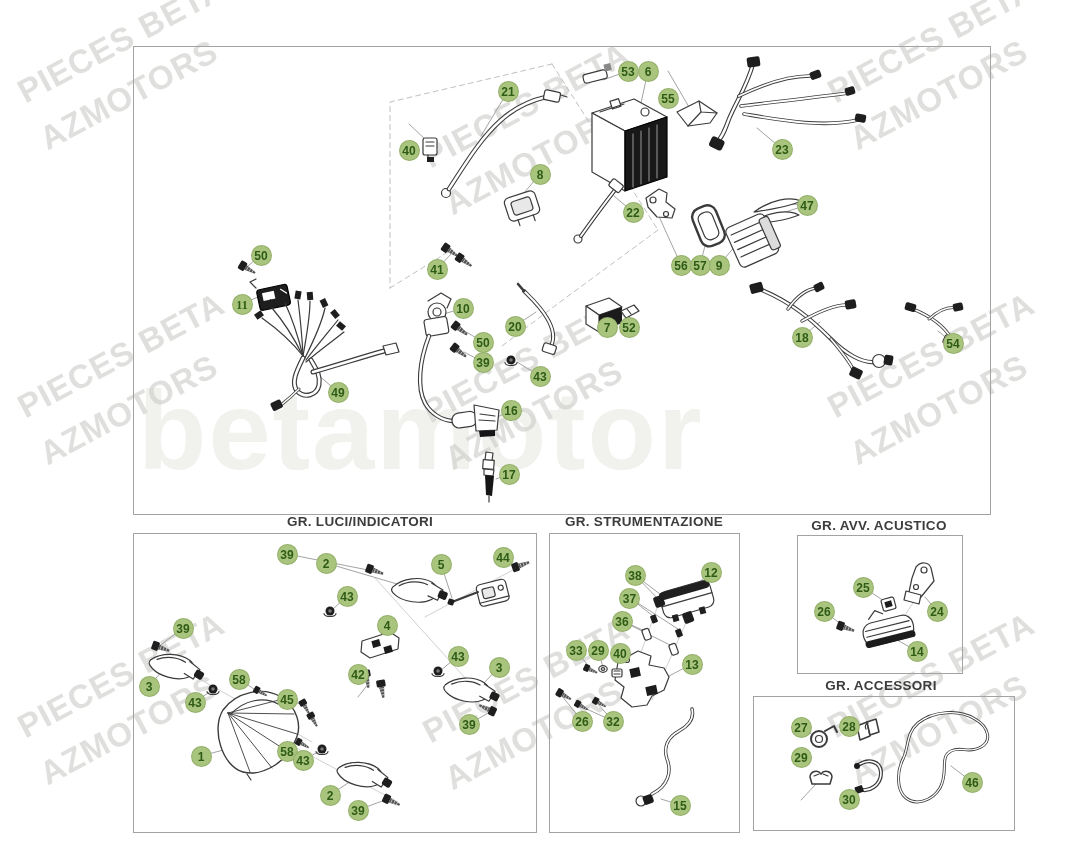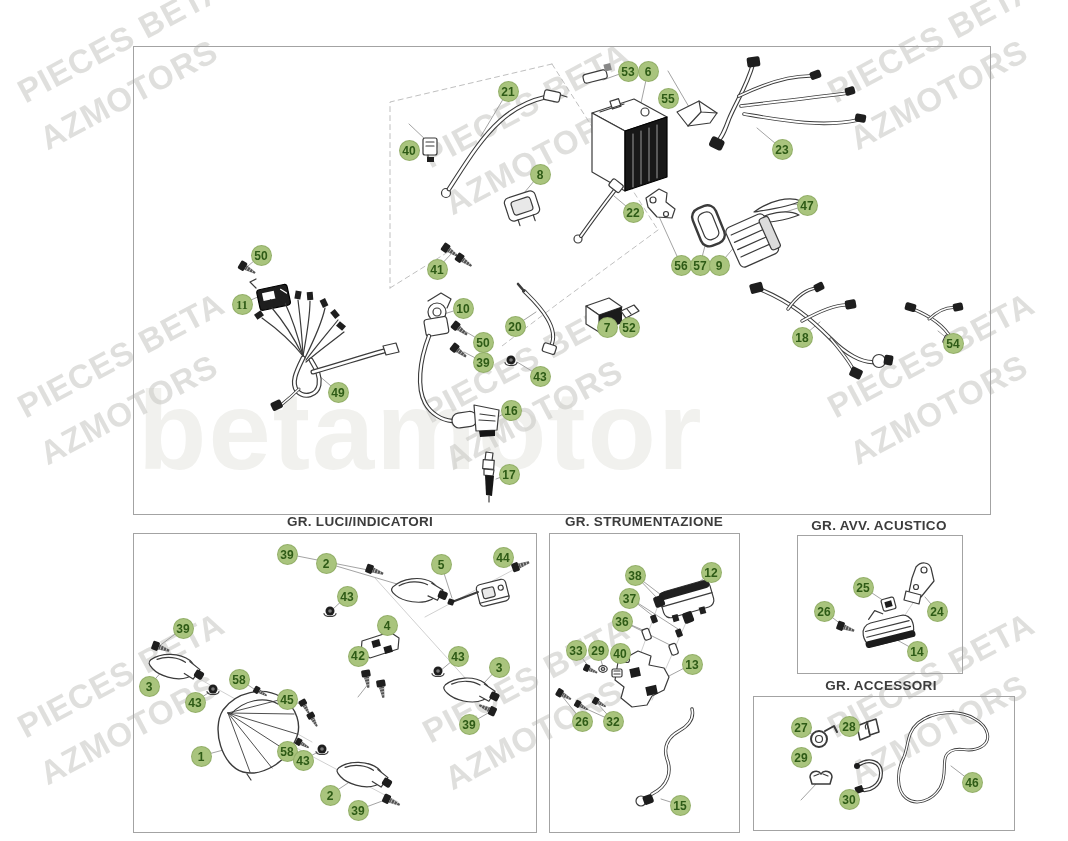--- a/index.html
+++ b/index.html
@@ -530,21 +530,21 @@
       <div class="callout" style="left: 430.5px; top: 553.5px;">5</div>
       <div class="callout" style="left: 492.5px; top: 546.5px; text-align: center;">44</div>
       <div class="callout" style="left: 172.5px; top: 617.5px;">39</div>
       <div class="callout" style="left: 376.5px; top: 614.5px;">4</div>
       <div class="callout" style="left: 447.5px; top: 645.5px;">43</div>
       <div class="callout" style="left: 488.5px; top: 656.5px;">3</div>
       <div class="callout" style="left: 138.5px; top: 675.5px;">3</div>
       <div class="callout" style="left: 184.5px; top: 691.5px;">43</div>
       <div class="callout" style="left: 228.5px; top: 668.5px;">58</div>
       <div class="callout" style="left: 276.5px; top: 688.5px;">45</div>
-      <div class="callout" style="left: 347.5px; top: 646px; font-family: Liberation Mono, monospace;">42</div>
+      <div class="callout" style="left: 347.5px; top: 664px;">42</div>
       <div class="callout" style="left: 458.5px; top: 713.5px;">39</div>
       <div class="callout" style="left: 190.5px; top: 745.5px;">1</div>
       <div class="callout" style="left: 276.5px; top: 740.5px;">58</div>
       <div class="callout" style="left: 292.5px; top: 749.5px;">43</div>
       <div class="callout" style="left: 319.5px; top: 784.5px;">2</div>
       <div class="callout" style="left: 347.5px; top: 799.5px;">39</div>
       <div class="callout" style="left: 624.5px; top: 564.5px;">38</div>
       <div class="callout" style="left: 700.5px; top: 561.5px;">12</div>
       <div class="callout" style="left: 607px; top: 587.5px; margin-left: 12px;">37</div>
       <div class="callout" style="left: 611.5px; top: 610.5px;">36</div>

